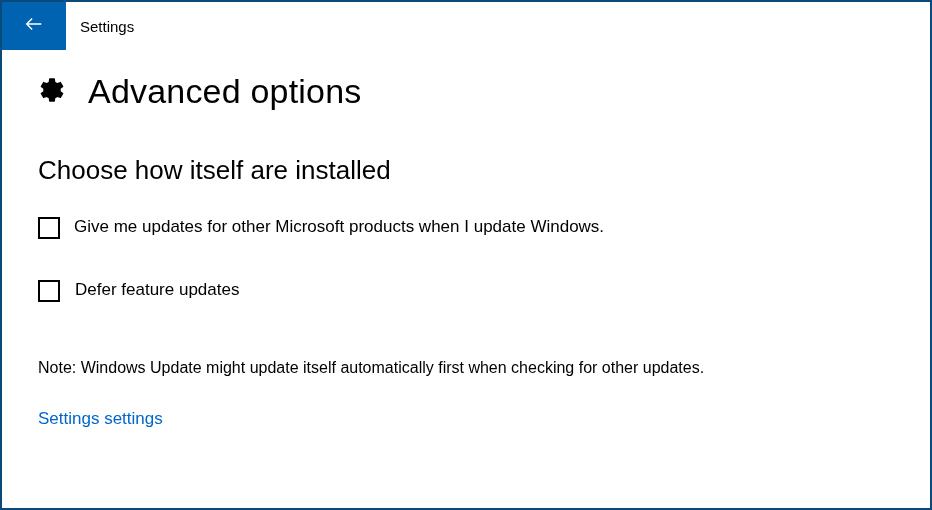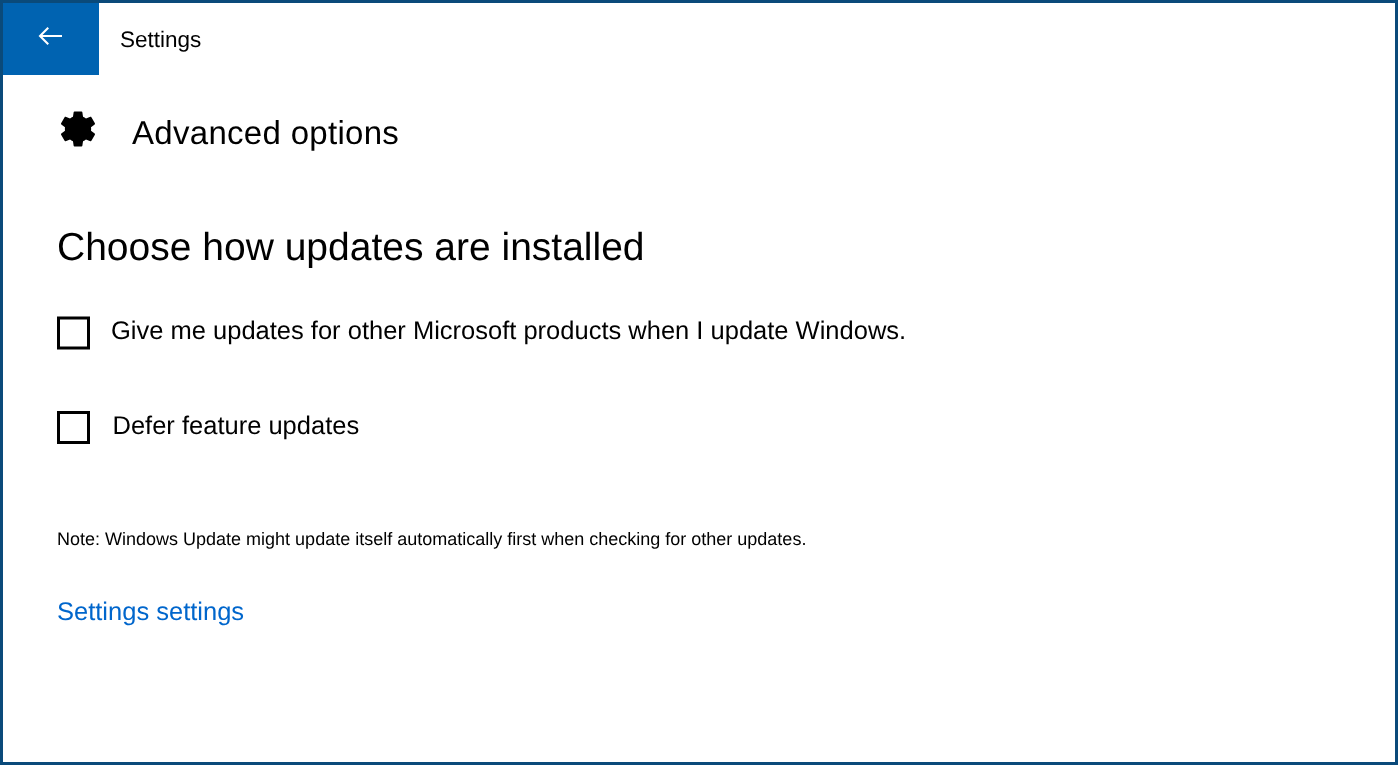--- a/index.html
+++ b/index.html
@@ -50,21 +50,21 @@
       align-items: center;
       gap: 22px;
       margin-bottom: 44px;
     }
     .gear-icon svg {
       width: 28px;
       height: 28px;
       fill: #000;
     }
     .page-title {
-      font-size: 22px;
+      font-size: 34px;
       font-weight: 300;
       color: #000;
       letter-spacing: 0.2px;
     }
     .section-heading {
       font-size: 26px;
       font-weight: 300;
       color: #000;
       margin-bottom: 30px;
     }
@@ -95,21 +95,21 @@
       font-size: 17px;
       color: #000;
       line-height: 1.3;
     }
     .link {
       font-size: 17px;
       color: #0066cc;
       cursor: pointer;
     }
     .note-text {
-      font-size: 12px;
+      font-size: 16px;
       color: #000;
       margin-bottom: 30px;
       line-height: 1.3;
     }
   </style>
 </head>
 <body>
 
 <div class="header-bar">
   <div class="back-button">
@@ -125,21 +125,21 @@
 <div class="content">
   <div class="page-title-row">
     <span class="gear-icon">
       <svg viewBox="0 0 24 24">
           <path d="M12 8.5A3.5 3.5 0 1 0 12 15.5 3.5 3.5 0 1 0 12 8.5zM19.43 12.98c.04-.32.07-.64.07-.98s-.03-.66-.07-.98l2.11-1.65c.19-.15.24-.42.12-.64l-2-3.46c-.12-.22-.39-.3-.61-.22l-2.49 1c-.52-.4-1.08-.73-1.69-.98l-.38-2.65A.488.488 0 0 0 14 2h-4c-.25 0-.46.18-.49.42l-.38 2.65c-.61.25-1.17.59-1.69.98l-2.49-1c-.23-.09-.49 0-.61.22l-2 3.46c-.13.22-.07.49.12.64l2.11 1.65c-.04.32-.07.65-.07.98s.03.66.07.98l-2.11 1.65c-.19.15-.24.42-.12.64l2 3.46c.12.22.39.3.61.22l2.49-1c.52.4 1.08.73 1.69.98l.38 2.65c.03.24.24.42.49.42h4c.25 0 .46-.18.49-.42l.38-2.65c.61-.25 1.17-.59 1.69-.98l2.49 1c.23.09.49 0 .61-.22l2-3.46c.12-.22.07-.49-.12-.64l-2.11-1.65z"></path>
         </svg>
     </span>
     <h1 class="page-title">Advanced options</h1>
   </div>
 
-  <h2 class="section-heading">Choose how updates are installed</h2>
+  <h2 class="section-heading">Choose how itself are installed</h2>
 
   <div class="checkbox-row">
     <div class="checkbox"></div>
     <div class="checkbox-content">
       <span class="checkbox-label">Give me updates for other Microsoft products when I update Windows.</span>
     </div>
   </div>
 
   <div class="checkbox-row second">
     <div class="checkbox"></div>

